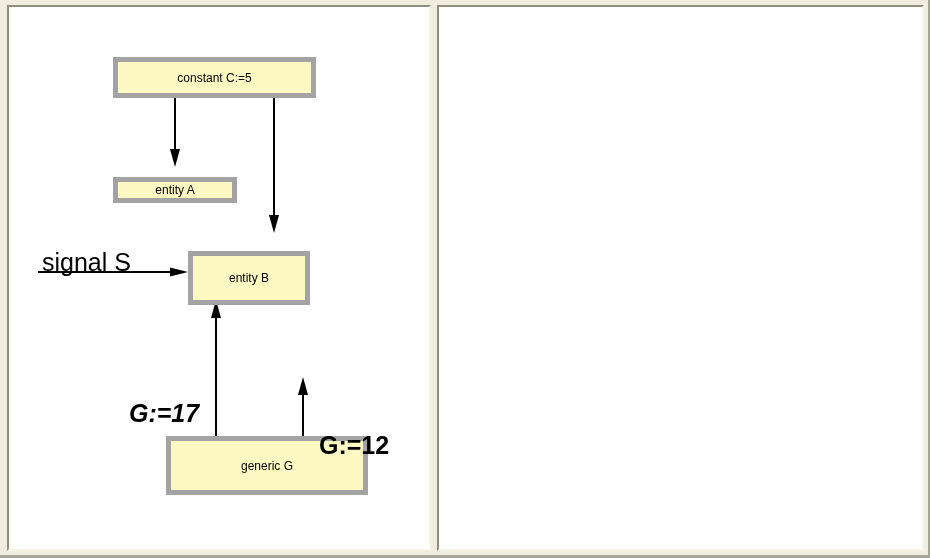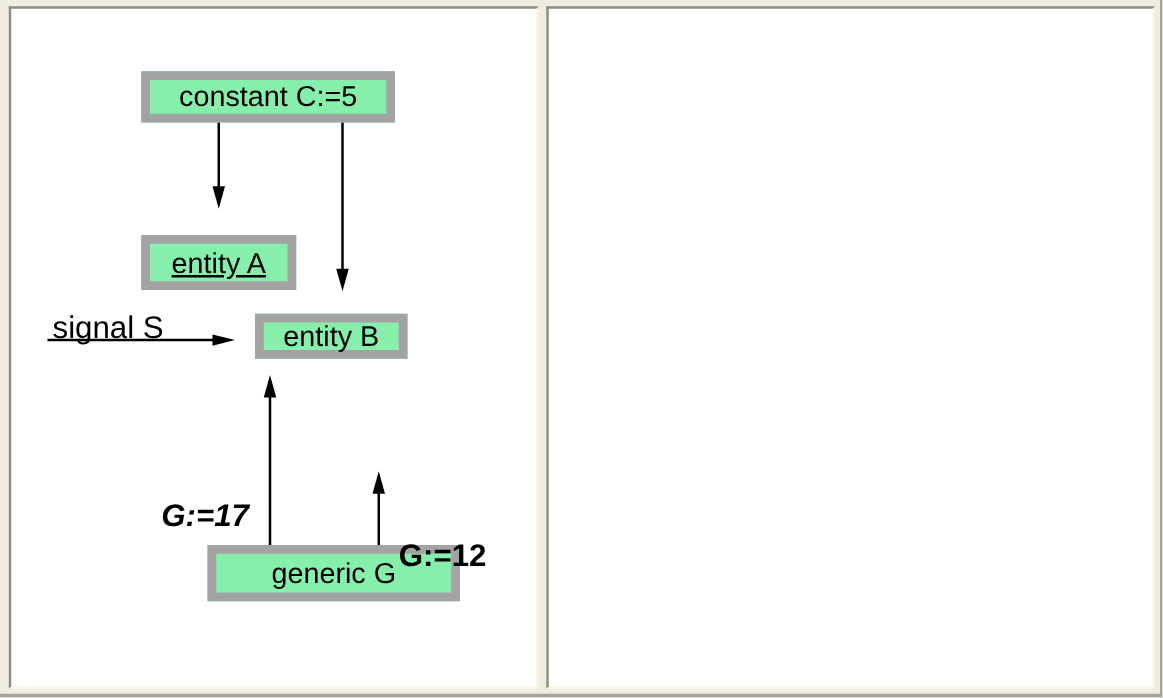--- a/index.html
+++ b/index.html
@@ -21,29 +21,29 @@
     border-top:2px solid #8E8E7F;
     border-left:2px solid #8E8E7F;
     border-bottom:2px solid #F7F4E6;
     border-right:2px solid #F7F4E6;
   }
   .cell.left{left:7px;top:5px;width:424px;height:546px;}
   .cell.right{left:437px;top:5px;width:487px;height:546px;}
   svg.arrows{position:absolute;left:0;top:0;}
   .node{
     position:absolute;box-sizing:border-box;
-    background:#86efac;border:7px solid #a3a3a3;
+    background:#fef9c3;border:5px solid #a3a3a3;
     display:flex;align-items:center;justify-content:center;
-    font-size:23px;line-height:1;white-space:nowrap;
+    font-size:12px;line-height:1;white-space:nowrap;
   }
   #node-constant-c{left:113px;top:57px;width:203px;height:41px;}
-  #node-entity-a{left:113px;top:188px;width:124px;height:44px;text-decoration:underline;}
-  #node-entity-b{left:188px;top:251px;width:122px;height:36px;margin-left:16px;}
+  #node-entity-a{left:113px;top:177px;width:124px;height:26px;}
+  #node-entity-b{left:188px;top:251px;width:122px;height:54px;}
   #node-entity-z{left:245px;top:327px;width:125px;height:41px;}
-  #node-generic-g{left:166px;top:436px;width:202px;height:45px;}
+  #node-generic-g{left:166px;top:436px;width:202px;height:59px;}
   .edge-label{position:absolute;font-size:25px;line-height:1.2;white-space:nowrap;}
   #label-signal-s{left:42px;top:247px;}
   #label-g17{left:129px;top:398px;font-weight:bold;font-style:italic;}
   #label-g12{left:319px;top:398px;font-weight:bold;margin-top:32px;}
 </style>
 </head>
 <body>
 
 <div class="screen">
 

